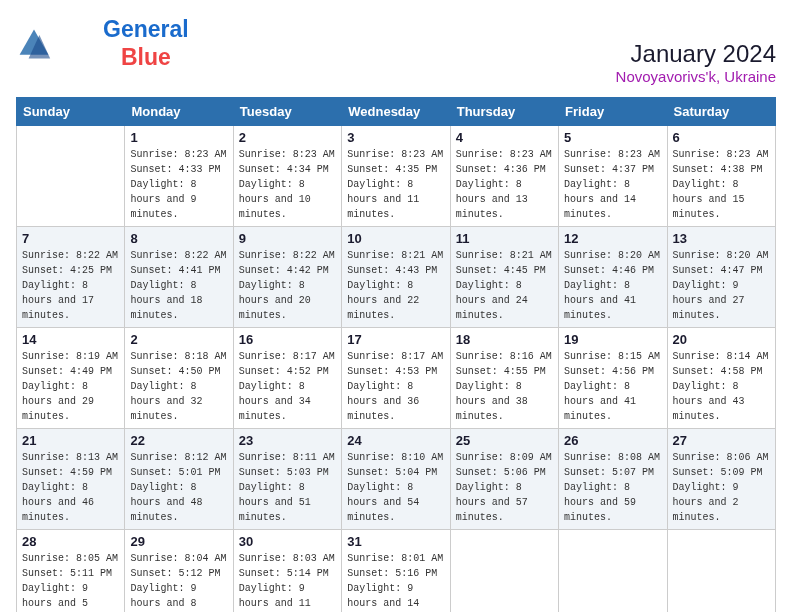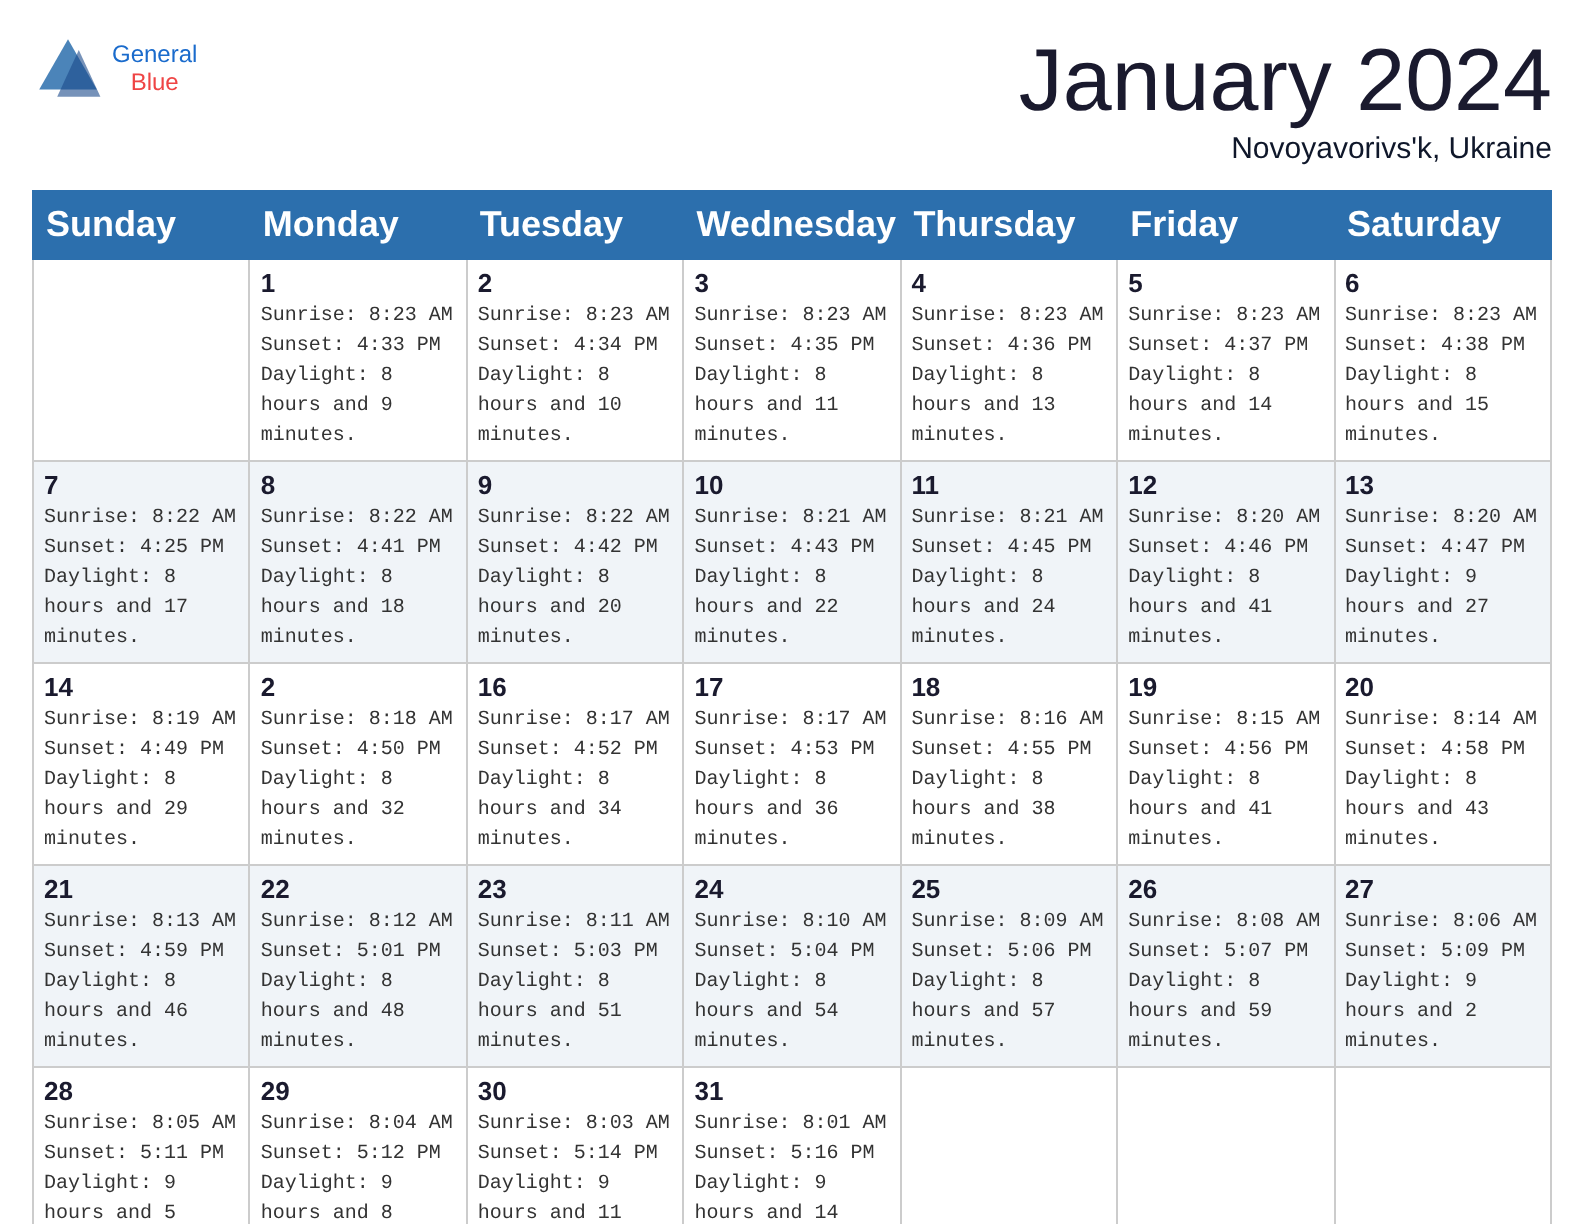--- a/index.html
+++ b/index.html
@@ -19,55 +19,57 @@
       justify-content: space-between;
       align-items: flex-start;
       margin-bottom: 12px;
     }
     .logo {
       display: flex;
       align-items: center;
       gap: 4px;
     }
     .logo-text {
-      font-size: 12px;
-      font-weight: normal;
+      font-size: 23px;
+      font-weight: bold;
       color: #1a1a2e;
       line-height: 1.2;
+      margin-left: 47px;
     }
     .logo-text span {
       color: #1a6bcc;
     }
     .logo-icon {
       width: 36px;
       height: 36px;
     }
     .title-block {
       text-align: right;
     }
     .month-title {
-      font-size: 44px;
+      font-size: 24px;
       color: #1a1a2e;
       font-weight: 400;
+      margin-top: 24px;
     }
     .subtitle {
       font-size: 15px;
-      color: #0f172a;
+      color: #a21caf;
     }
     table {
       width: 100%;
       border-collapse: collapse;
       table-layout: fixed;
     }
     th {
       background-color: #2c6fad;
       color: white;
       text-align: left;
       padding: 6px 6px;
-      font-size: 18px;
+      font-size: 13px;
       font-weight: 600;
       border: 1px solid #2c6fad;
     }
     td {
       border: 1px solid #ccc;
       vertical-align: top;
       padding: 4px 5px;
       font-size: 10px;
       color: #222;
       height: 78px;

